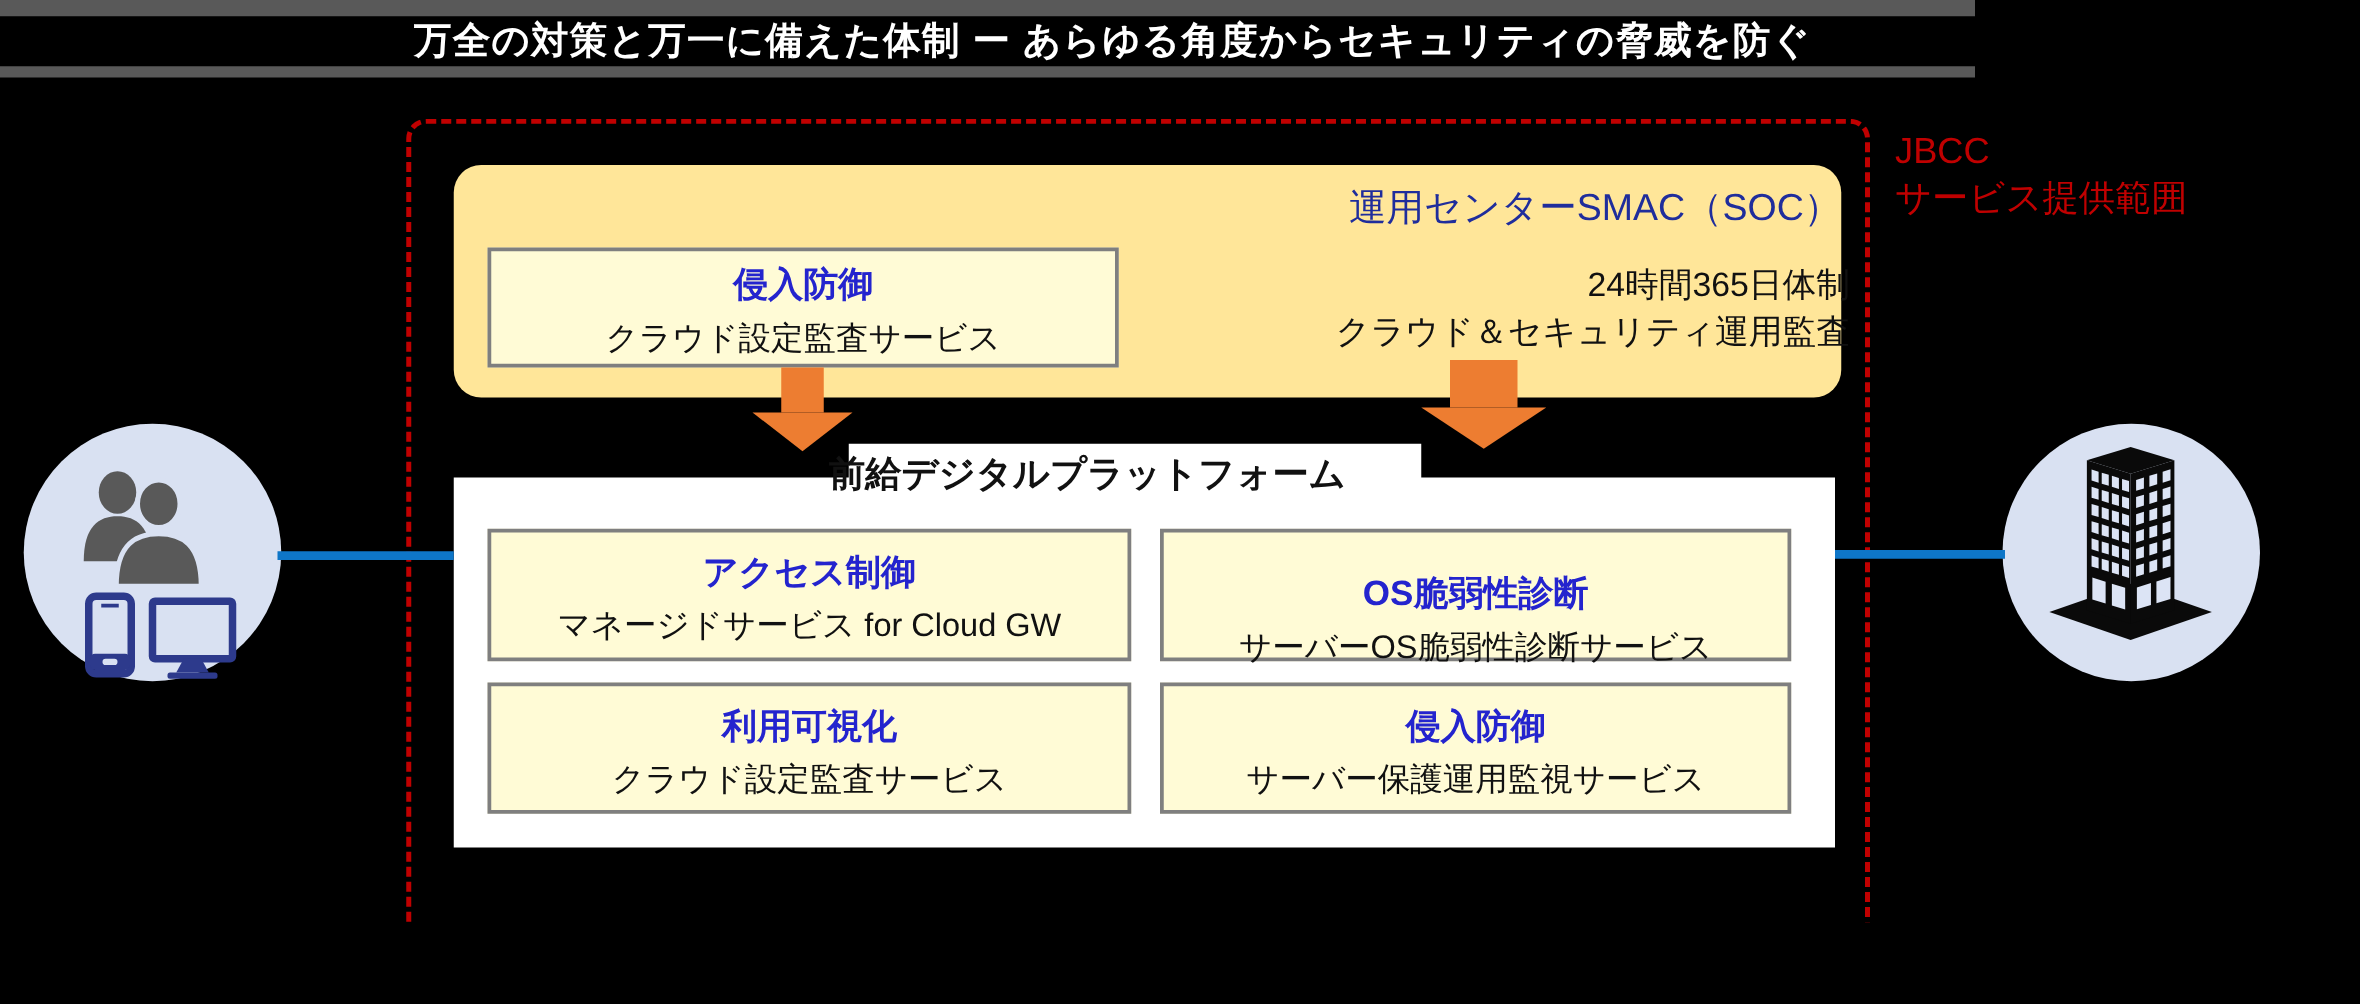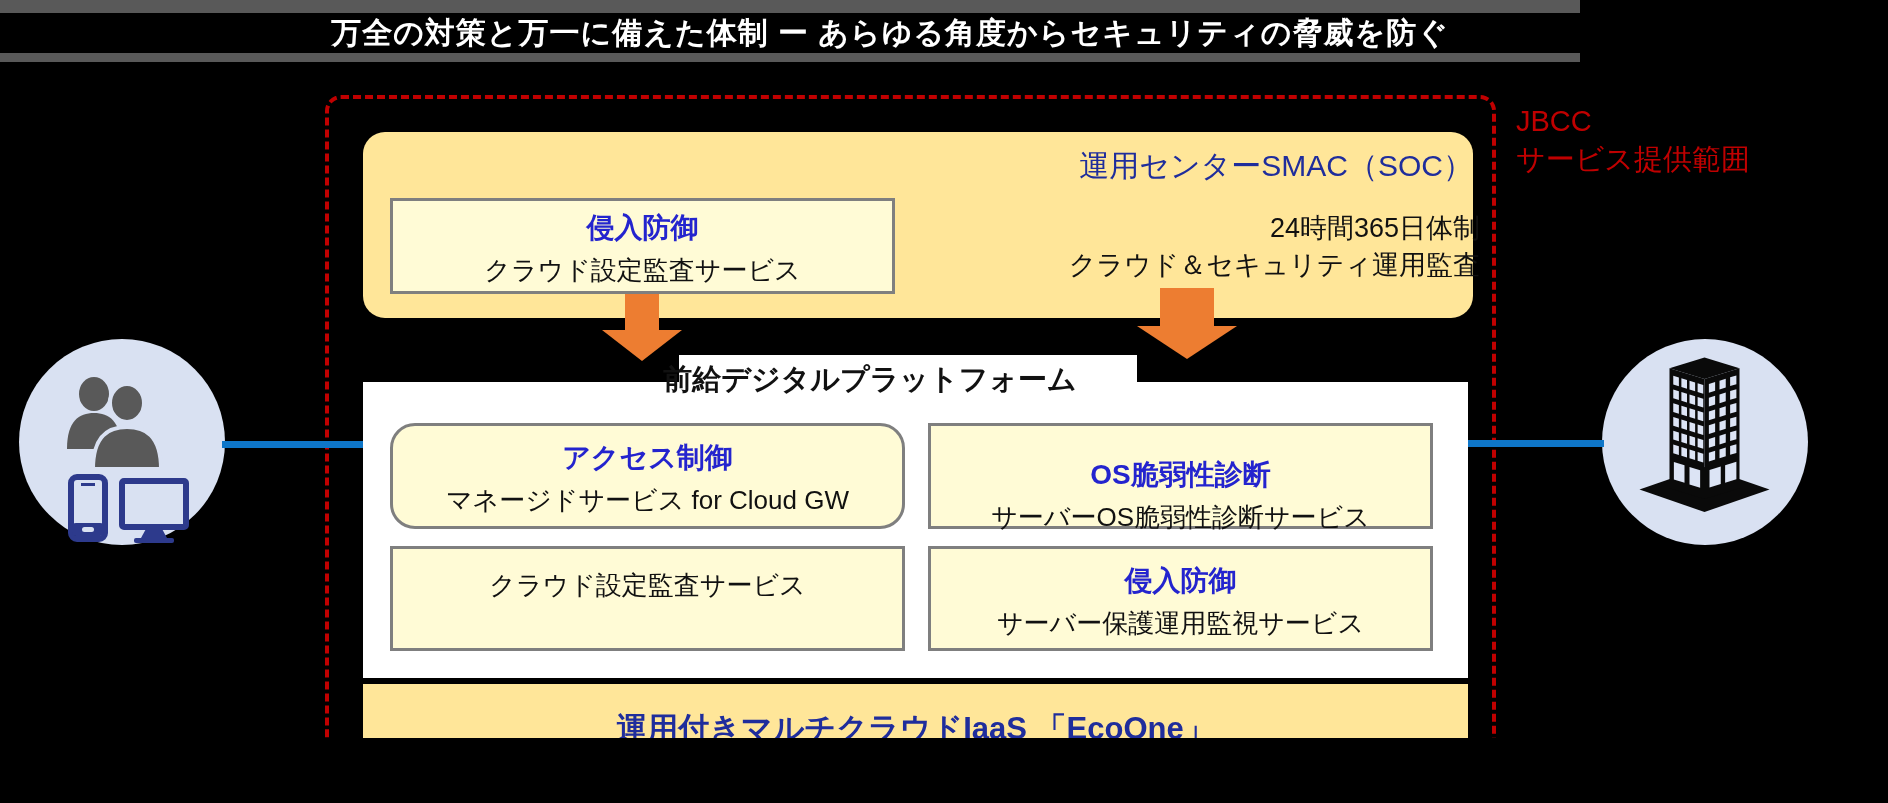--- a/index.html
+++ b/index.html
@@ -38,21 +38,21 @@
                 border-top:31px solid var(--orange,#ED7D31);}
   .arrow-r-stem{left:1160px;top:288px;width:54px;height:38px;}
   .arrow-r-head{left:1137px;top:326px;border-left:50px solid transparent;border-right:50px solid transparent;
                 border-top:33px solid var(--orange,#ED7D31);}
 
   
   .platform-tab{left:679px;top:355px;width:458px;height:28px;background:var(--white,#fff);z-index:3;}
   .platform-title{left:641px;top:360px;width:458px;text-align:center;font-size:29px;font-weight:bold;
                   color:var(--text_black,#111);z-index:5;}
   .platform-box{left:363px;top:382px;width:1105px;height:296px;background:var(--white,#fff);z-index:2;}
-  .svc0{left:390px;top:423px;width:515px;height:106px;padding-top:13px;border-radius:25px;}
+  .svc0{left:390px;top:423px;width:515px;height:106px;padding-top:13px;}
   .svc1{left:928px;top:423px;width:505px;height:106px;padding-top:30px;}
   .svc2{left:390px;top:546px;width:515px;height:105px;padding-top:13px;}
   .svc3{left:928px;top:546px;width:505px;height:105px;padding-top:13px;}
 
   
   .iaas-box{left:363px;top:684px;width:1105px;height:89px;background:var(--gold,#FFE699);
             display:flex;align-items:center;justify-content:center;z-index:2;}
   .iaas-title{font-size:31px;font-weight:bold;color:var(--deep_blue,#1F2D9C);}
 
   
@@ -106,30 +106,28 @@
 
   <div class="abs pale-box svc0">
     <div class="cell-title">アクセス制御</div>
     <div class="cell-sub">マネージドサービス for Cloud GW</div>
   </div>
   <div class="abs pale-box svc1">
     <div class="cell-title">OS脆弱性診断</div>
     <div class="cell-sub">サーバーOS脆弱性診断サービス</div>
   </div>
   <div class="abs pale-box svc2">
+    <div class="cell-title">利用可視化</div>
     <div class="cell-sub">クラウド設定監査サービス</div>
   </div>
   <div class="abs pale-box svc3">
     <div class="cell-title">侵入防御</div>
     <div class="cell-sub">サーバー保護運用監視サービス</div>
   </div>
 
-  <div class="abs iaas-box">
-    <span class="iaas-title">運用付きマルチクラウドIaaS 「EcoOne」</span>
-  </div>
 
   <div class="abs connector conn-left"></div>
   <div class="abs connector conn-right"></div>
 
   <div class="abs side-circle circle-left">
     <svg width="206" height="206" viewBox="0 0 206 206">
       <g>
         <ellipse cx="75" cy="55" rx="15" ry="17" fill="#595959"></ellipse>
         <path d="M48,110 C48,82 60,74 75,74 C90,74 102,82 102,110 Z" fill="#595959"></path>
         <ellipse cx="108" cy="64" rx="17" ry="19" fill="#595959" stroke="#D9E1F2" stroke-width="4"></ellipse>

